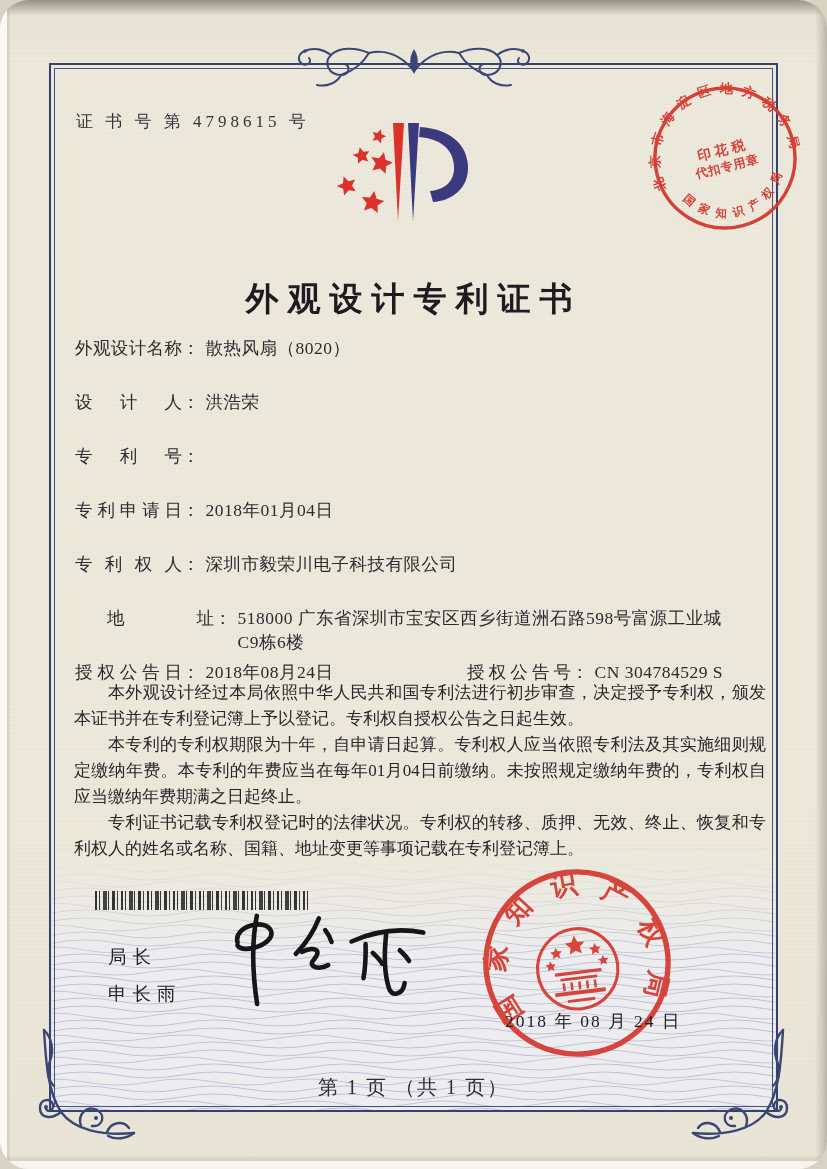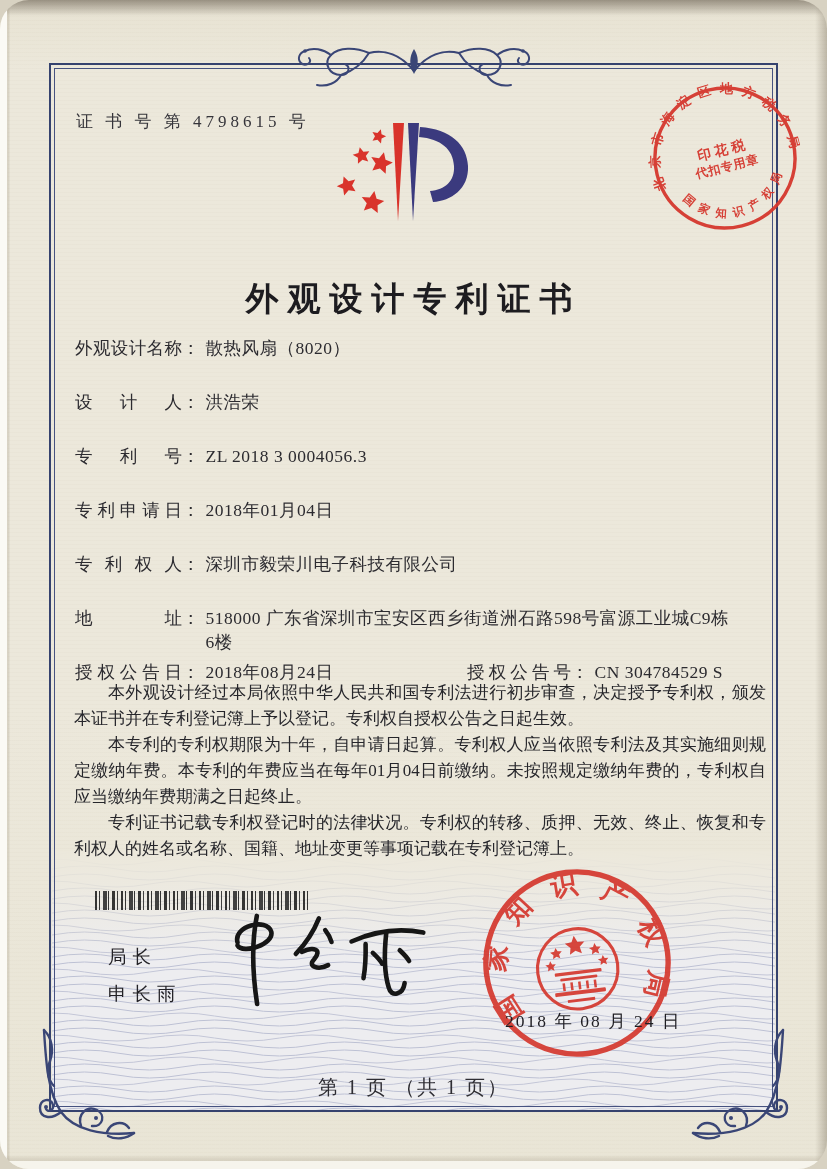--- a/index.html
+++ b/index.html
@@ -40,21 +40,21 @@
   .title { position:absolute; left:0; top:237px; width:827px; text-align:center; z-index:6;
            font-size:33px; font-weight:700; letter-spacing:9px; color:#1d1c20;margin-top:40px; }
 
   .fields { position:absolute; left:75px; top:336px; width:660px; z-index:6;
             font-size:17.5px; color:#2c2b30; }
   .frow { display:flex; align-items:flex-start; line-height:24px; margin-bottom:30px; }
   .flabel { display:inline-block; width:107px; text-align:justify; text-align-last:justify;
             text-justify:inter-character; flex:0 0 107px; }
   .fcolon { flex:0 0 auto; }
   .fvalue { flex:1 1 auto; padding-left:6px; letter-spacing:.5px; }
-  .frow-address { margin-bottom:6px; }
+  .frow-address { margin-bottom:6px;margin-left:32px; }
   .frow-grant { display:flex; }
   .grant-left { display:flex; width:392px; flex:0 0 392px; }
   .grant-right { display:flex; flex:1; }
   .grant-right .flabel { width:104px; flex-basis:104px; }
 
   .paras { position:absolute; left:74px; top:680px; width:692px; z-index:6;
            font-size:17px; line-height:26px; color:#26262b; text-align:justify; }
   .paras p { text-indent:2em; }
 
   .barcode { position:absolute; left:95px; top:891px; width:216px; height:19px; z-index:6; opacity:.88;
@@ -187,21 +187,20 @@
       <span class="fvalue">散热风扇（8020）</span>
     </div>
     <div class="frow">
       <span class="flabel">设计人</span>
         <span class="fcolon">：</span>
       <span class="fvalue">洪浩荣</span>
     </div>
     <div class="frow">
       <span class="flabel">专利号</span>
         <span class="fcolon">：</span>
-      <span class="fvalue">ZL 2018 3 0004056.3</span>
     </div>
     <div class="frow">
       <span class="flabel">专利申请日</span>
         <span class="fcolon">：</span>
       <span class="fvalue">2018年01月04日</span>
     </div>
     <div class="frow">
       <span class="flabel">专利权人</span>
         <span class="fcolon">：</span>
       <span class="fvalue">深圳市毅荣川电子科技有限公司</span>

